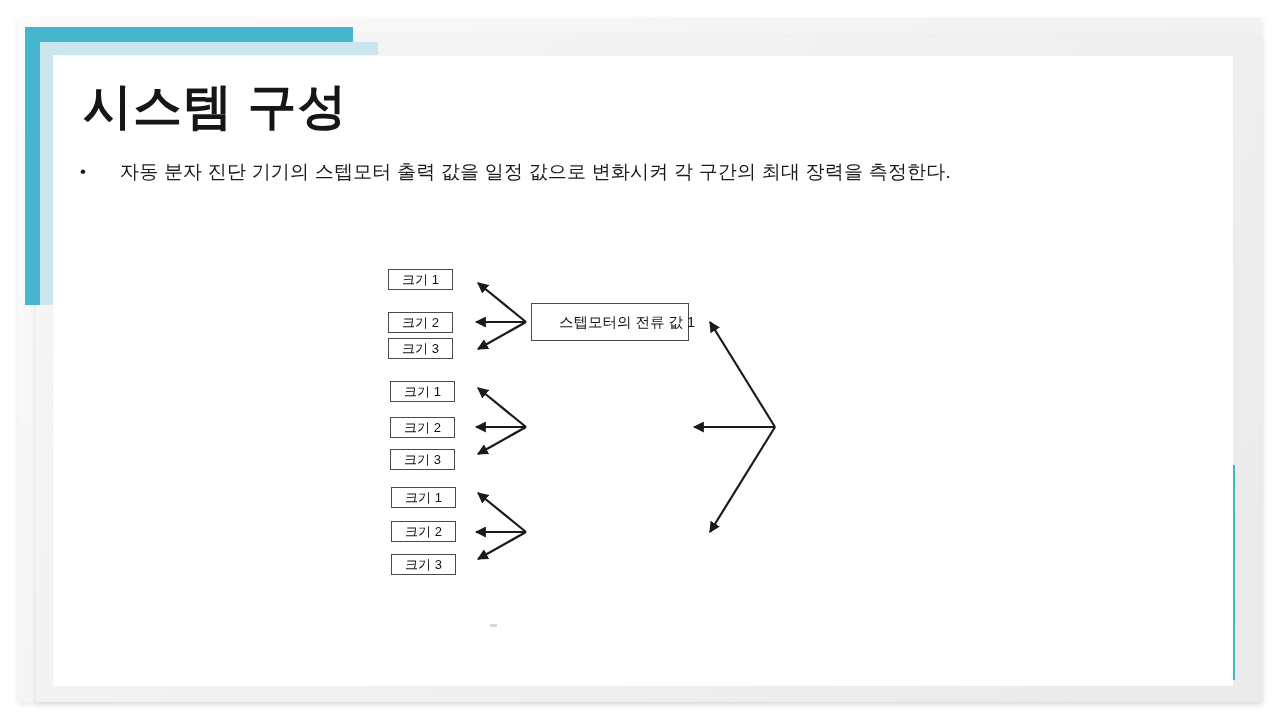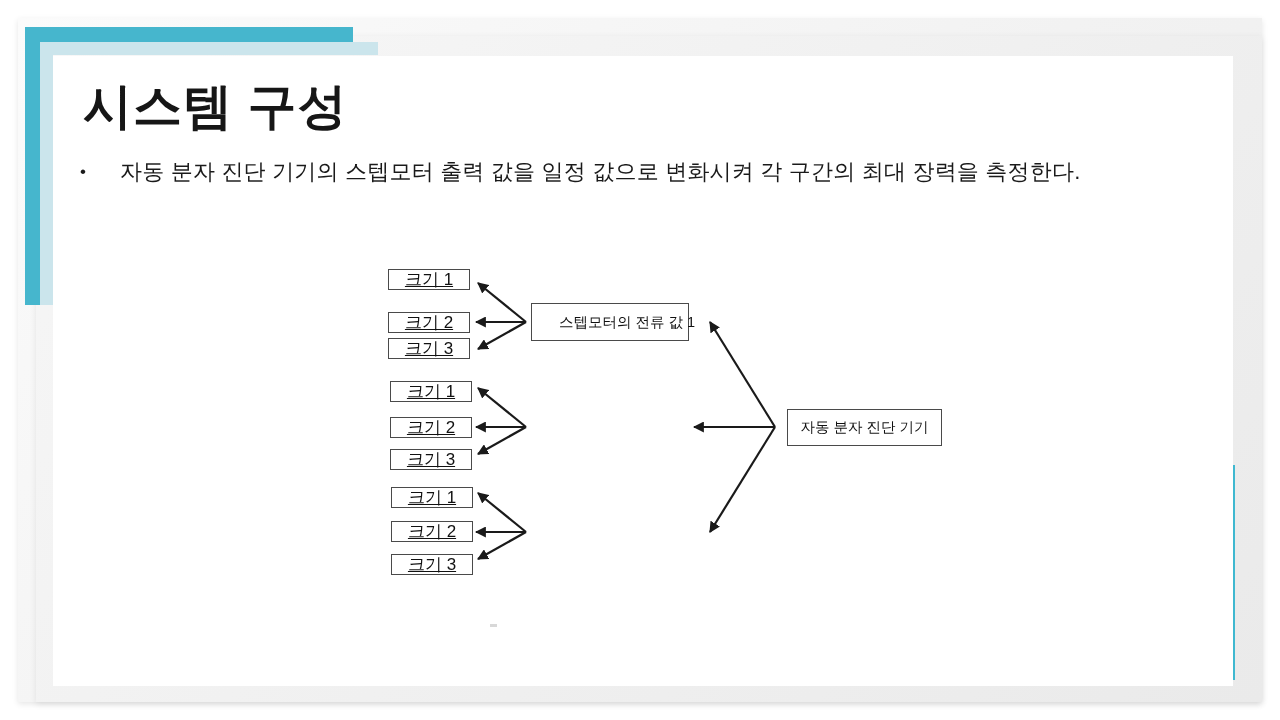--- a/index.html
+++ b/index.html
@@ -104,21 +104,21 @@
   }
   .bullet-dot {
     width: 14px;
     font-size: 17px;
     line-height: 26px;
     color: #1a1a1a;
     text-align: left;
   }
   .bullet-text {
     margin-left: 26px;
-    font-size: 22px;
+    font-size: 19px;
     line-height: 26px;
     color: #1a1a1a;
     letter-spacing: 0.2px;
     white-space: nowrap;
   }
 
   
   .diagram {
     position: absolute;
     left: 0;
@@ -149,24 +149,23 @@
     position: absolute;
     left: 4px;
     top: -4px;
     width: 100%;
     height: 100%;
     border: 1px solid #585858;
     box-sizing: border-box;
     z-index: -1;
   }
   .size-box {
-    width: 82px;
+    width: 65px;
     height: 21px;
-    font-size: 17px;
-    text-decoration: underline;
+    font-size: 13px;
   }
   .motor-box {
     width: 158px;
     height: 38px;
     font-size: 14.5px;
   }
   .device-box {
     width: 155px;
     height: 37px;
     font-size: 14.5px;
@@ -242,19 +241,18 @@
       <div class="dbox motor-box" style="left:478px; top:247px;padding-left:34px;">스텝모터의 전류 값 1</div>
 
       <div class="dbox size-box shadowbox" style="left:337px; top:325px;">크기 1</div>
       <div class="dbox size-box shadowbox" style="left:337px; top:361px;">크기 2</div>
       <div class="dbox size-box shadowbox" style="left:337px; top:393px;">크기 3</div>
 
       <div class="dbox size-box shadowbox" style="left:338px; top:431px;">크기 1</div>
       <div class="dbox size-box shadowbox" style="left:338px; top:465px;">크기 2</div>
       <div class="dbox size-box shadowbox" style="left:338px; top:498px;">크기 3</div>
 
-      <div class="dbox device-box" style="left:734px; top:353px;">자동 분자 진단 기기</div>
 
       <div class="artifact-mark"></div>
     </div>
 
   </div>
 </div>
 
 </body></html>

